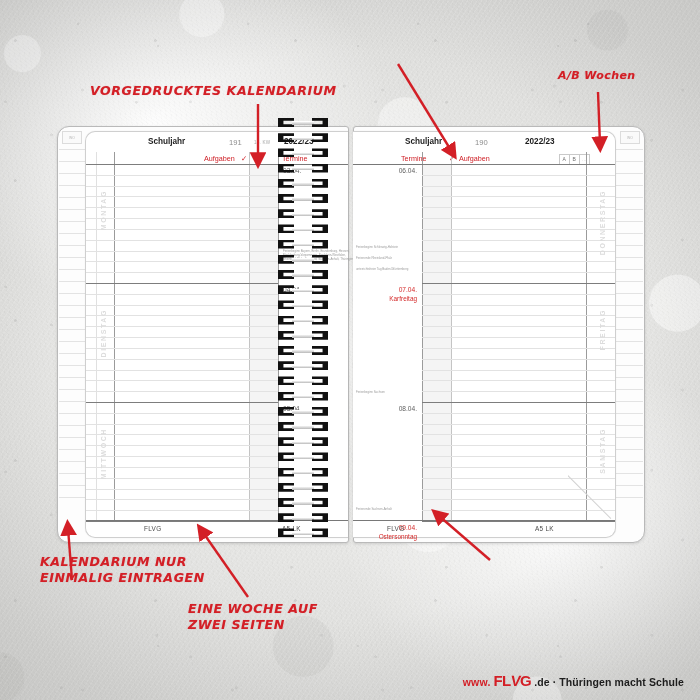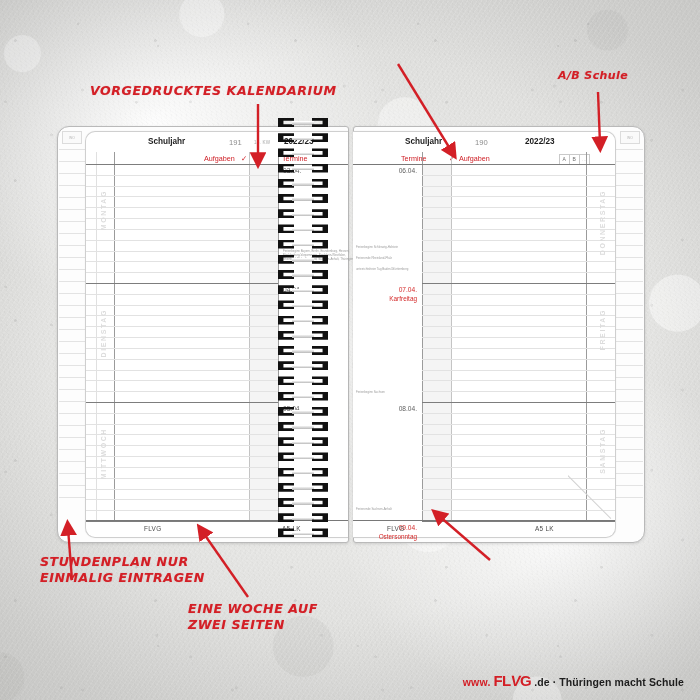--- a/index.html
+++ b/index.html
@@ -581,22 +581,22 @@
       <path d="M258,104 L258,160"></path>
       <path d="M398,64 L452,152"></path>
       <path d="M598,92 L600,144"></path>
       <path d="M72,580 L68,528"></path>
       <path d="M248,597 L202,531"></path>
       <path d="M490,560 L438,515"></path>
     </g>
   </svg>
 
   <div class="anno" style="left:90px;top:83px;font-style:italic;">VORGEDRUCKTES KALENDARIUM</div>
-  <div class="anno small" style="left:558px;top:68px;">A/B Schule</div>
-  <div class="anno" style="left:40px;top:554px;">STUNDENPLAN NUR
+  <div class="anno small" style="left:558px;top:68px;">A/B Wochen</div>
+  <div class="anno" style="left:40px;top:554px;">KALENDARIUM NUR
 EINMALIG EINTRAGEN</div>
   <div class="anno" style="left:188px;top:601px;">EINE WOCHE AUF
 ZWEI SEITEN</div>
 
   <svg class="cursor" viewBox="0 0 12 16" width="9" height="13" style="overflow:visible">
     <path d="M0,0 L0,13 L3.3,9.9 L5.6,14.6 L7.6,13.6 L5.4,9.2 L9.6,9.2 Z" fill="#9a9a9a" stroke="#6f6f6f" stroke-width=".5"></path>
   </svg>
 
   <div id="brand">
     <span class="w">www.</span>

